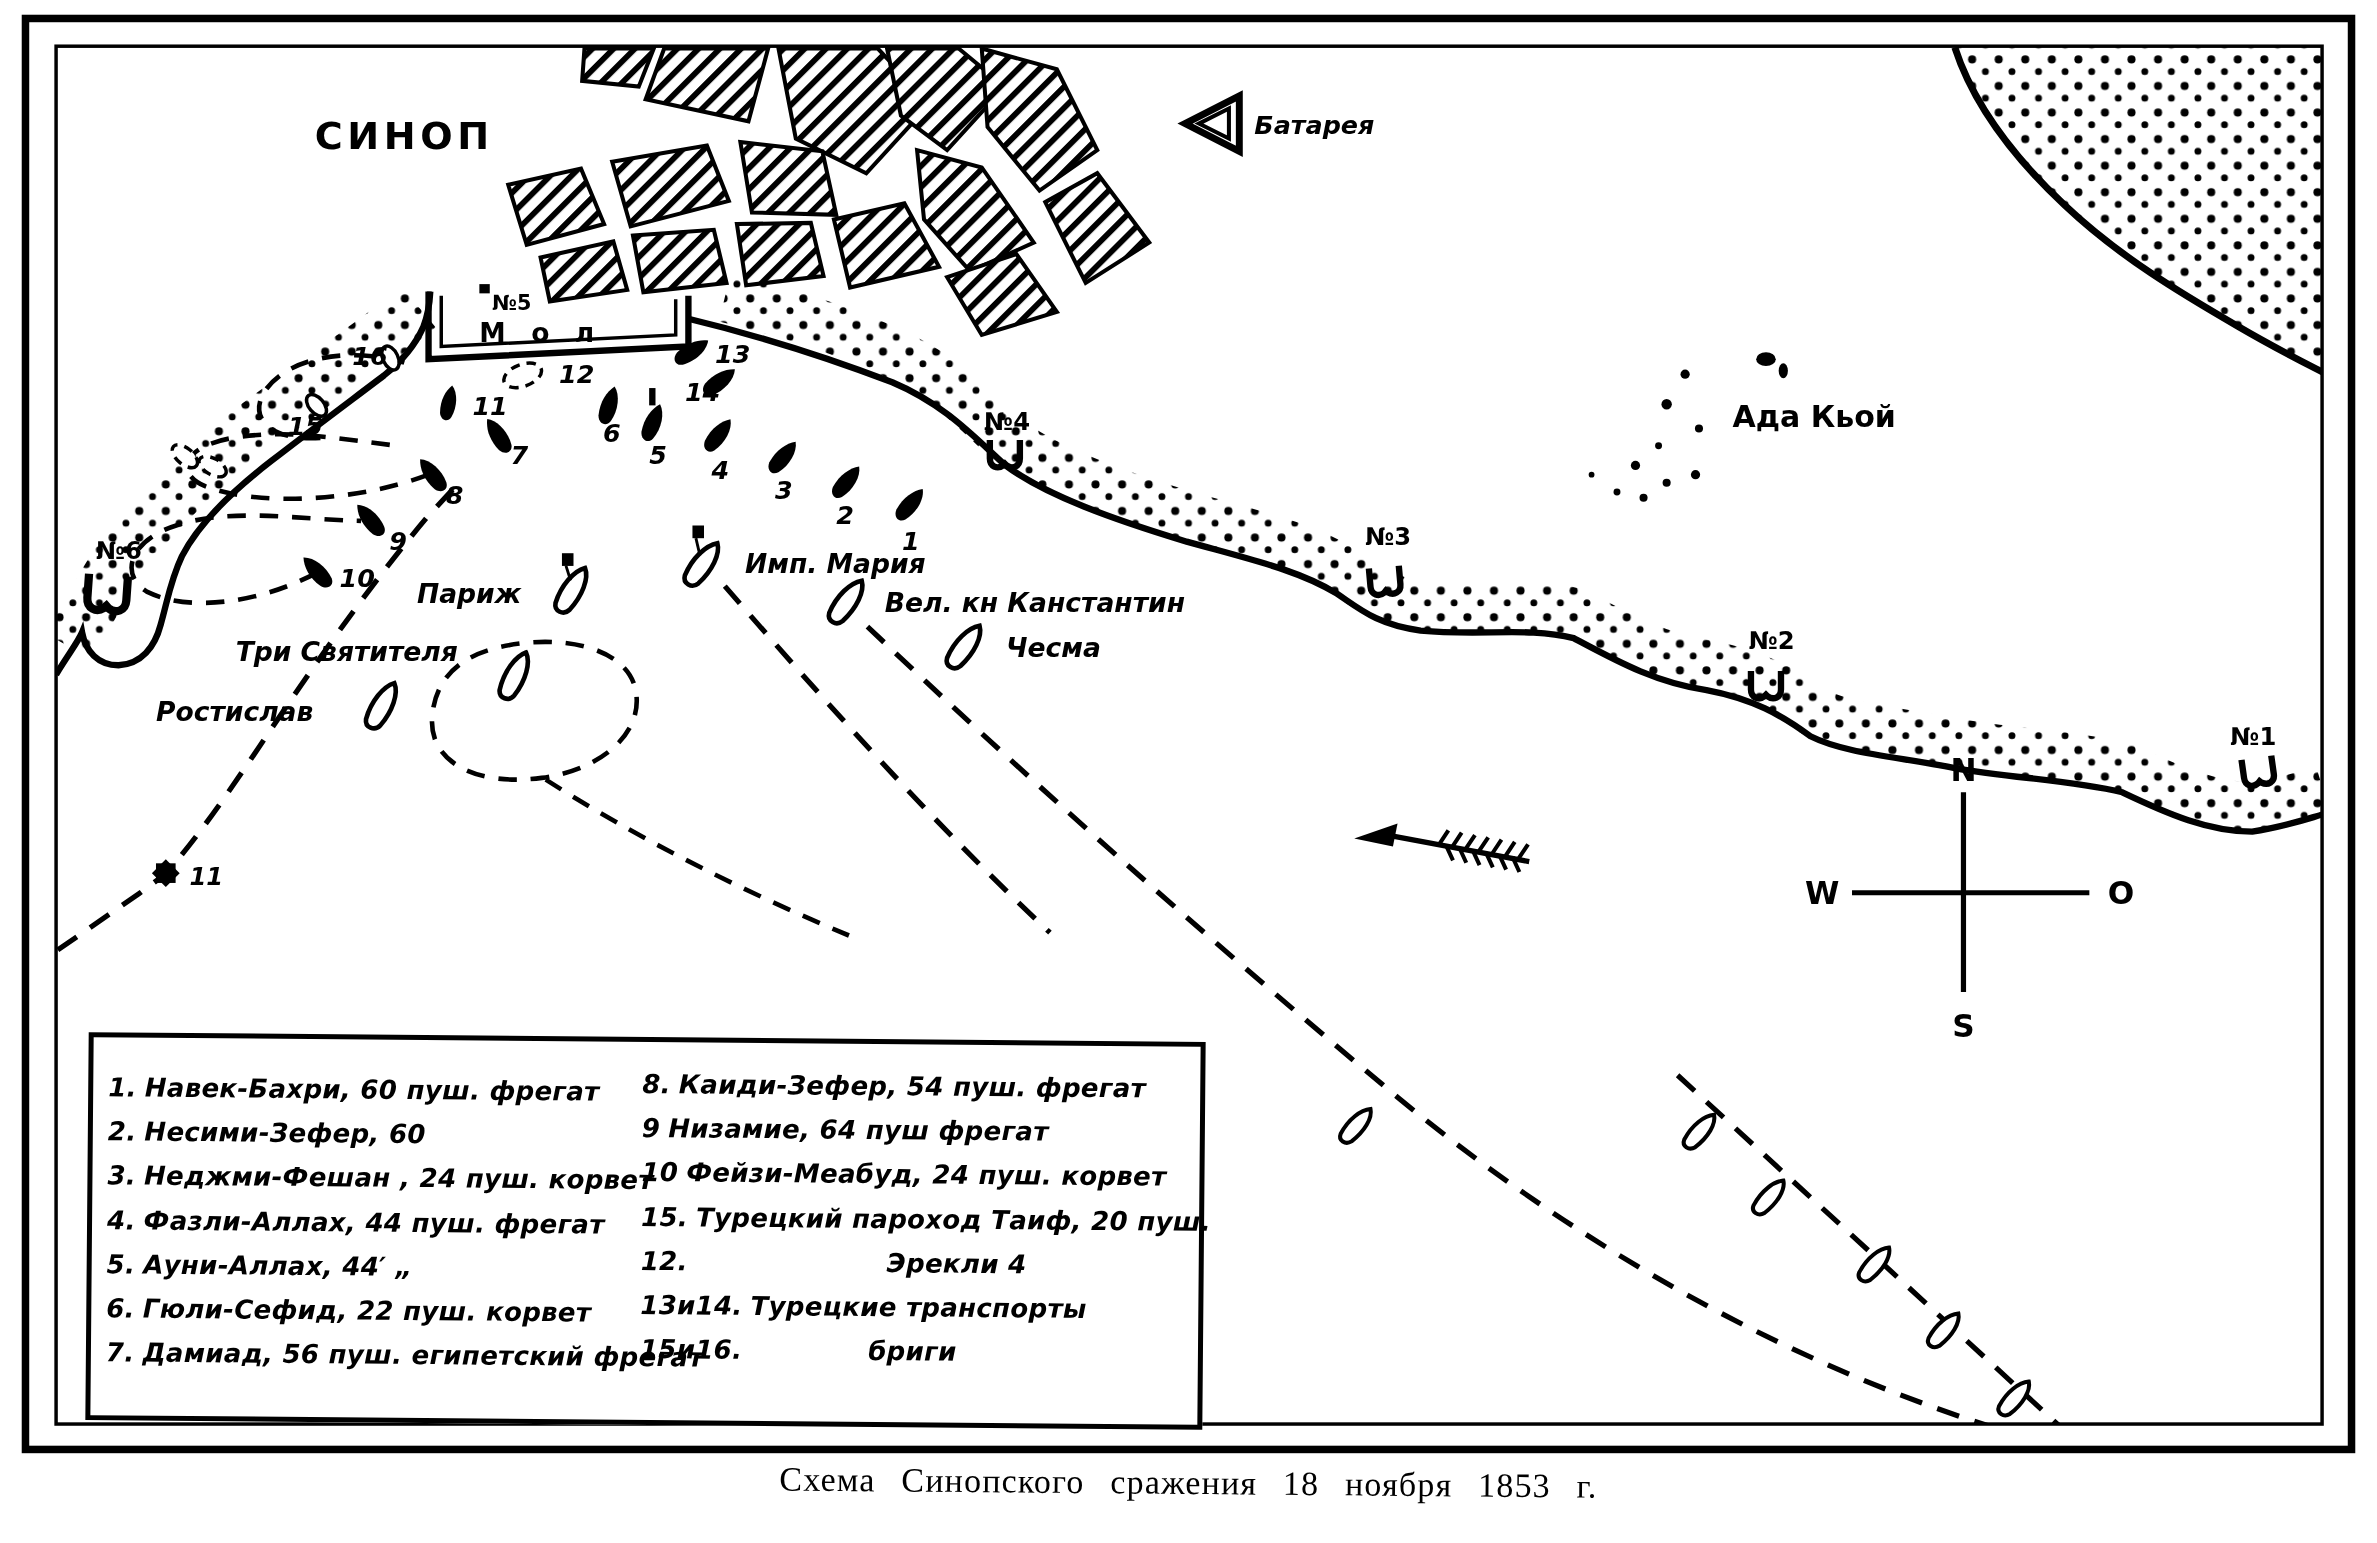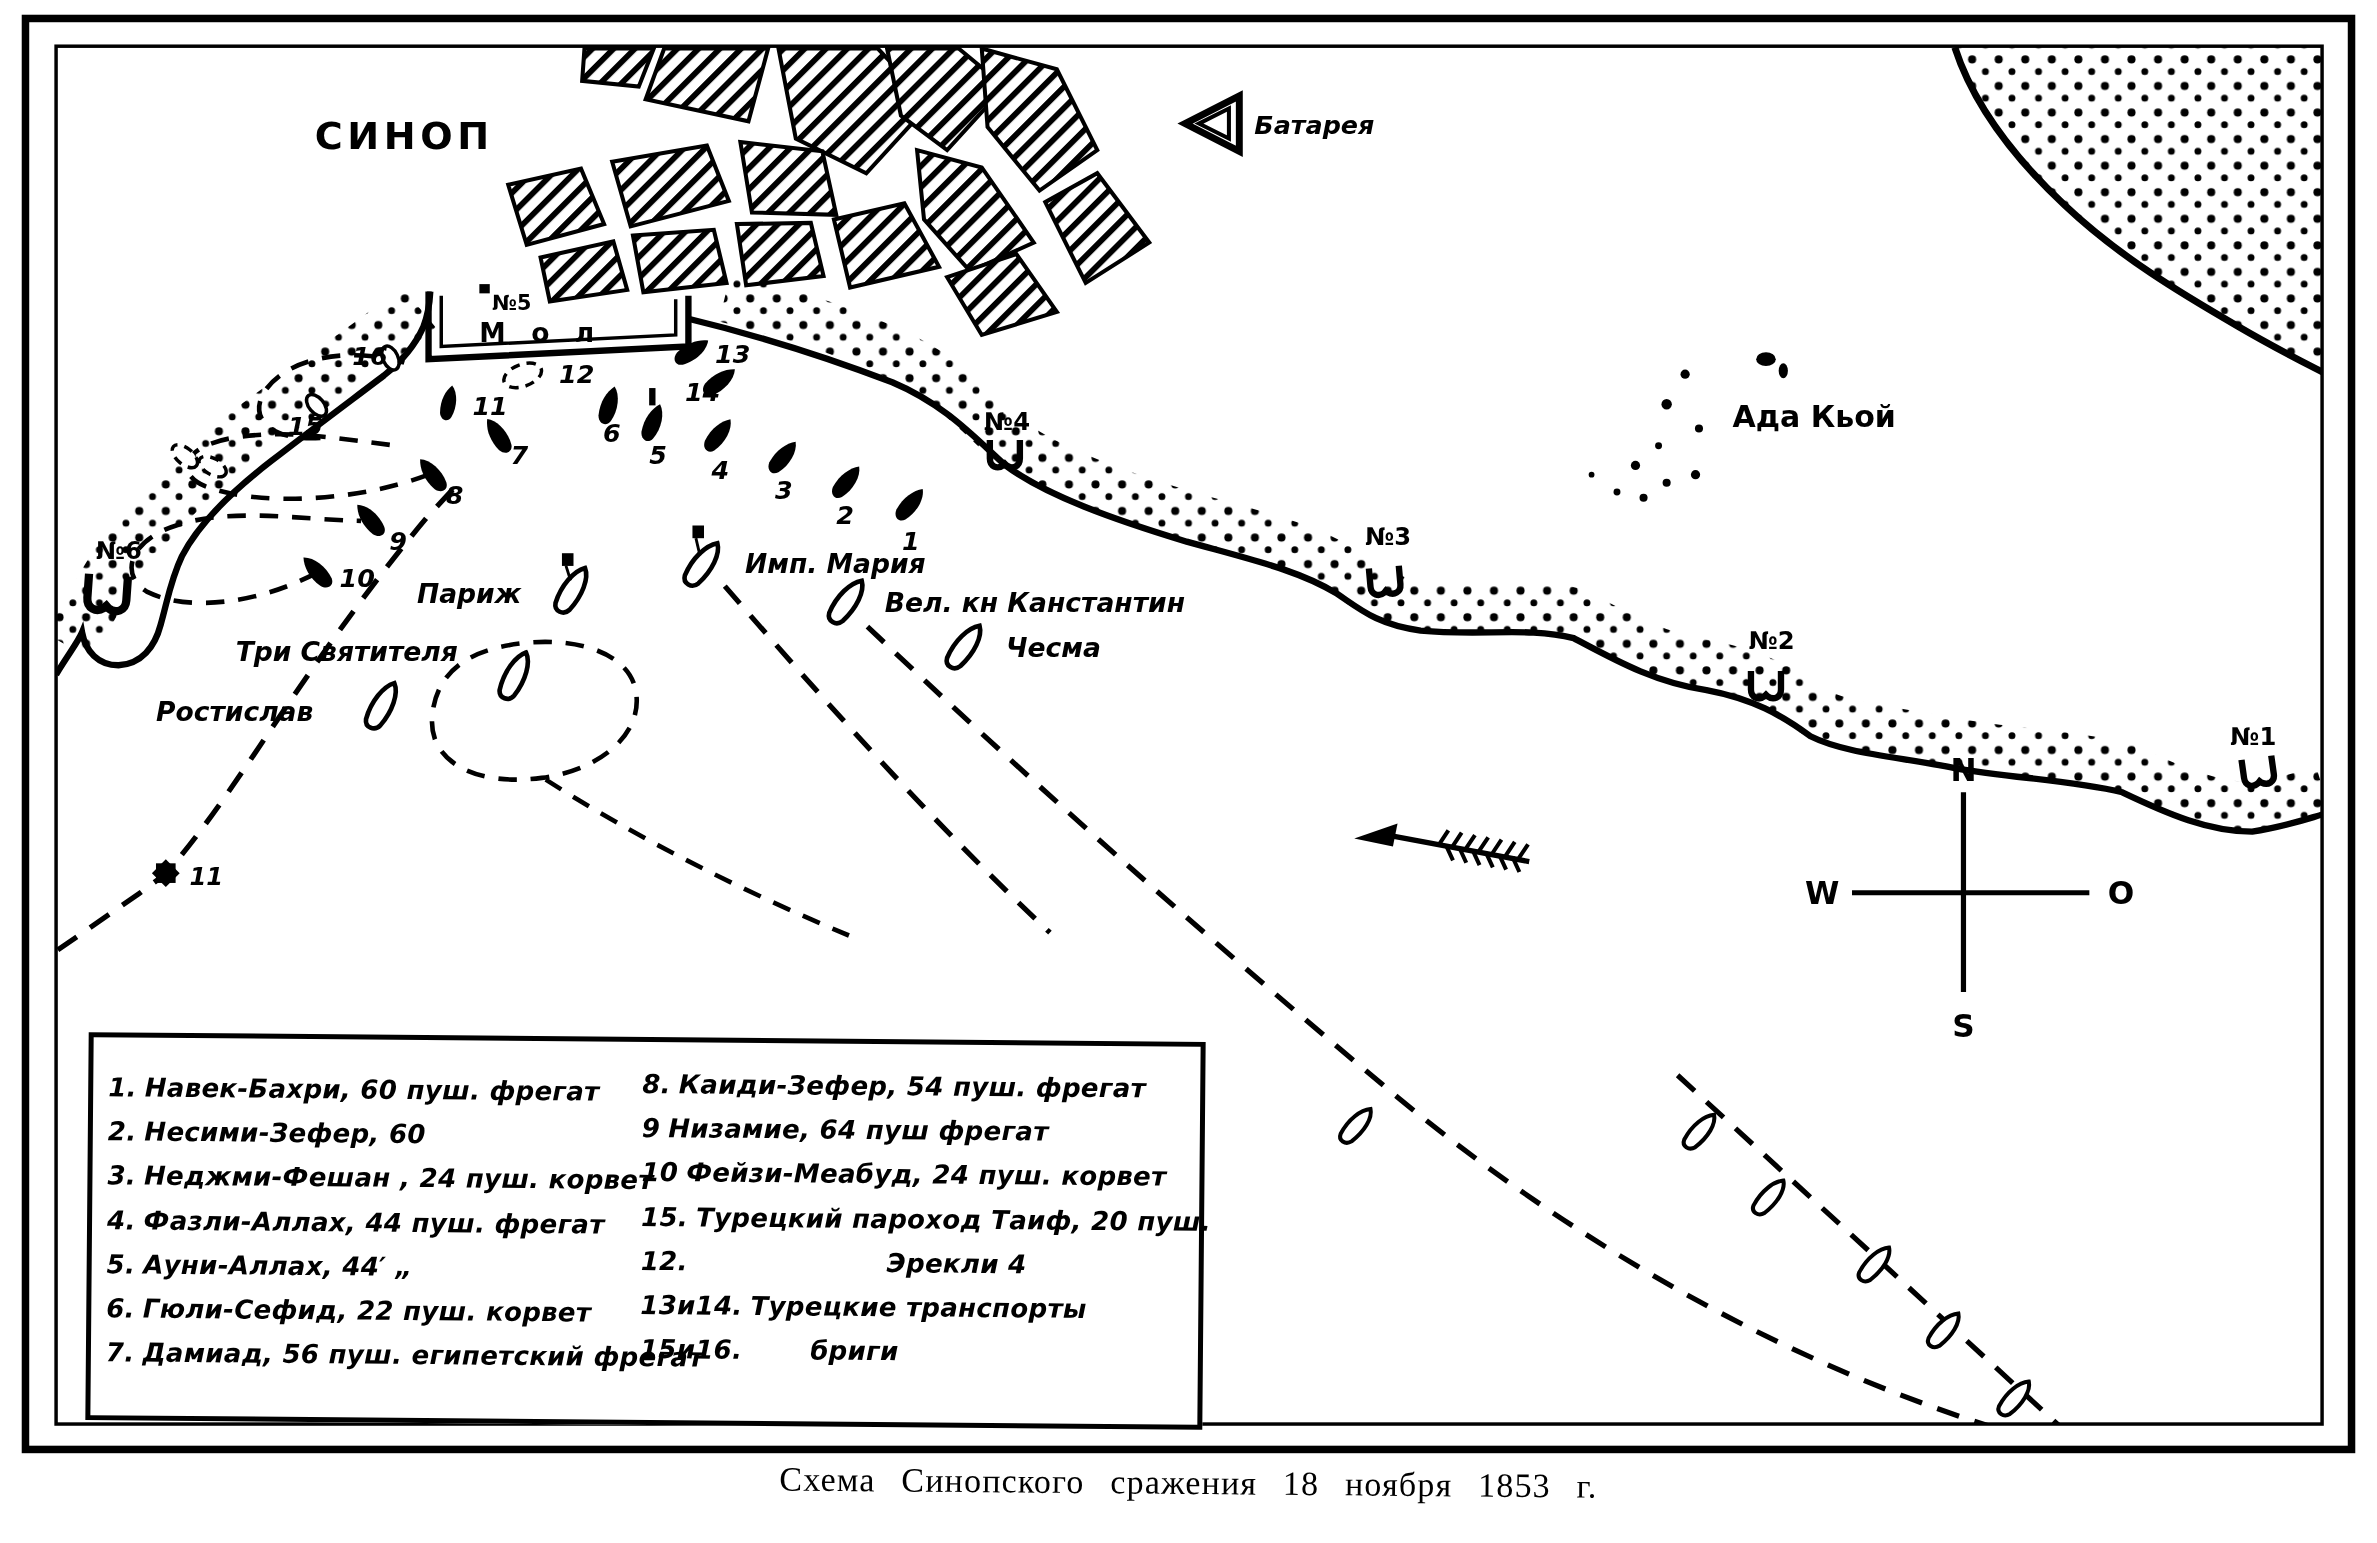--- a/index.html
+++ b/index.html
@@ -9,21 +9,21 @@
   .map-label{font-weight:bold;font-style:italic;}
   .legend-box{position:absolute;left:87px;top:1037px;width:1107px;height:378px;
         border:5.2px solid #000;background:#fff;transform:rotate(0.5deg);}
   .legend-col{position:absolute;top:0;}
   .legend-col.left{left:15px;top:36px;width:508px;}
   .legend-col.right{left:549px;top:28px;width:543px;}
   .legend-row{font-size:26px;font-style:italic;font-weight:600;line-height:1.1;
         margin-bottom:15.6px;white-space:nowrap;letter-spacing:0.3px;}
   .legend-row .num{display:inline-block;margin-right:8px;}
   .legend-row .t.push-lg{margin-left:191px;}
-  .legend-row .t.push-md{margin-left:60px;font-style:italic;}
+  .legend-row .t.push-md{margin-left:118px;font-style:italic;}
   .caption{position:absolute;left:0;top:1464px;width:100%;text-align:center;
         font-family:"Liberation Serif","DejaVu Serif",serif;font-size:34px;
         word-spacing:16px;letter-spacing:1.2px;transform:rotate(0.5deg);}
 </style>
 </head>
 <body>
 
 <div class="page">
 
 <svg width="2377" height="1543" viewBox="0 0 4116 2672">

